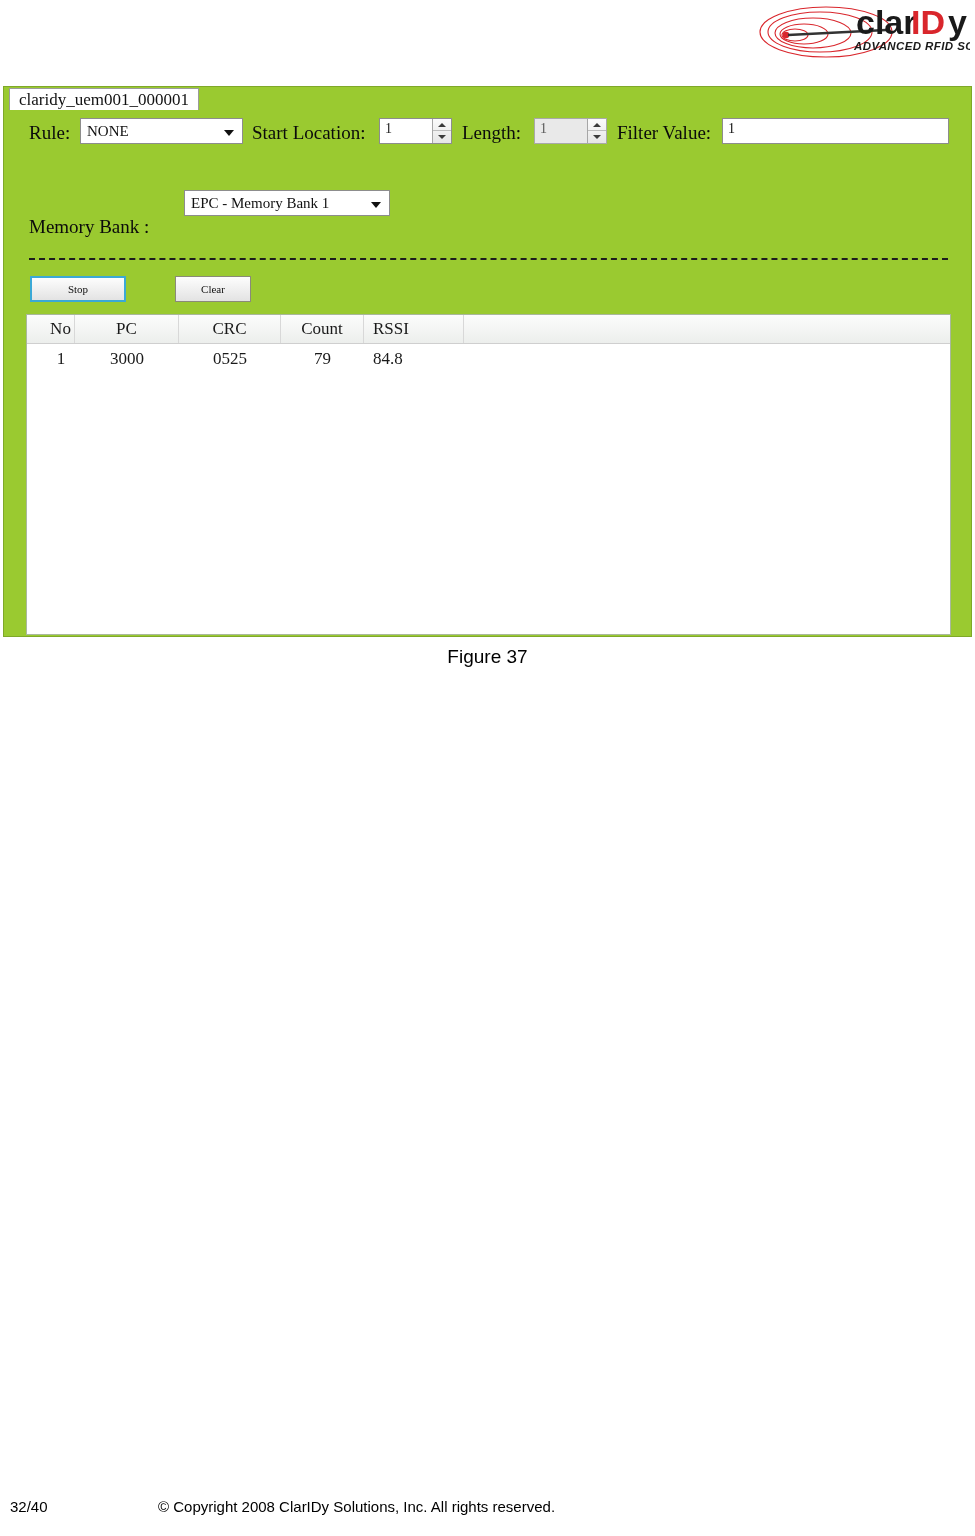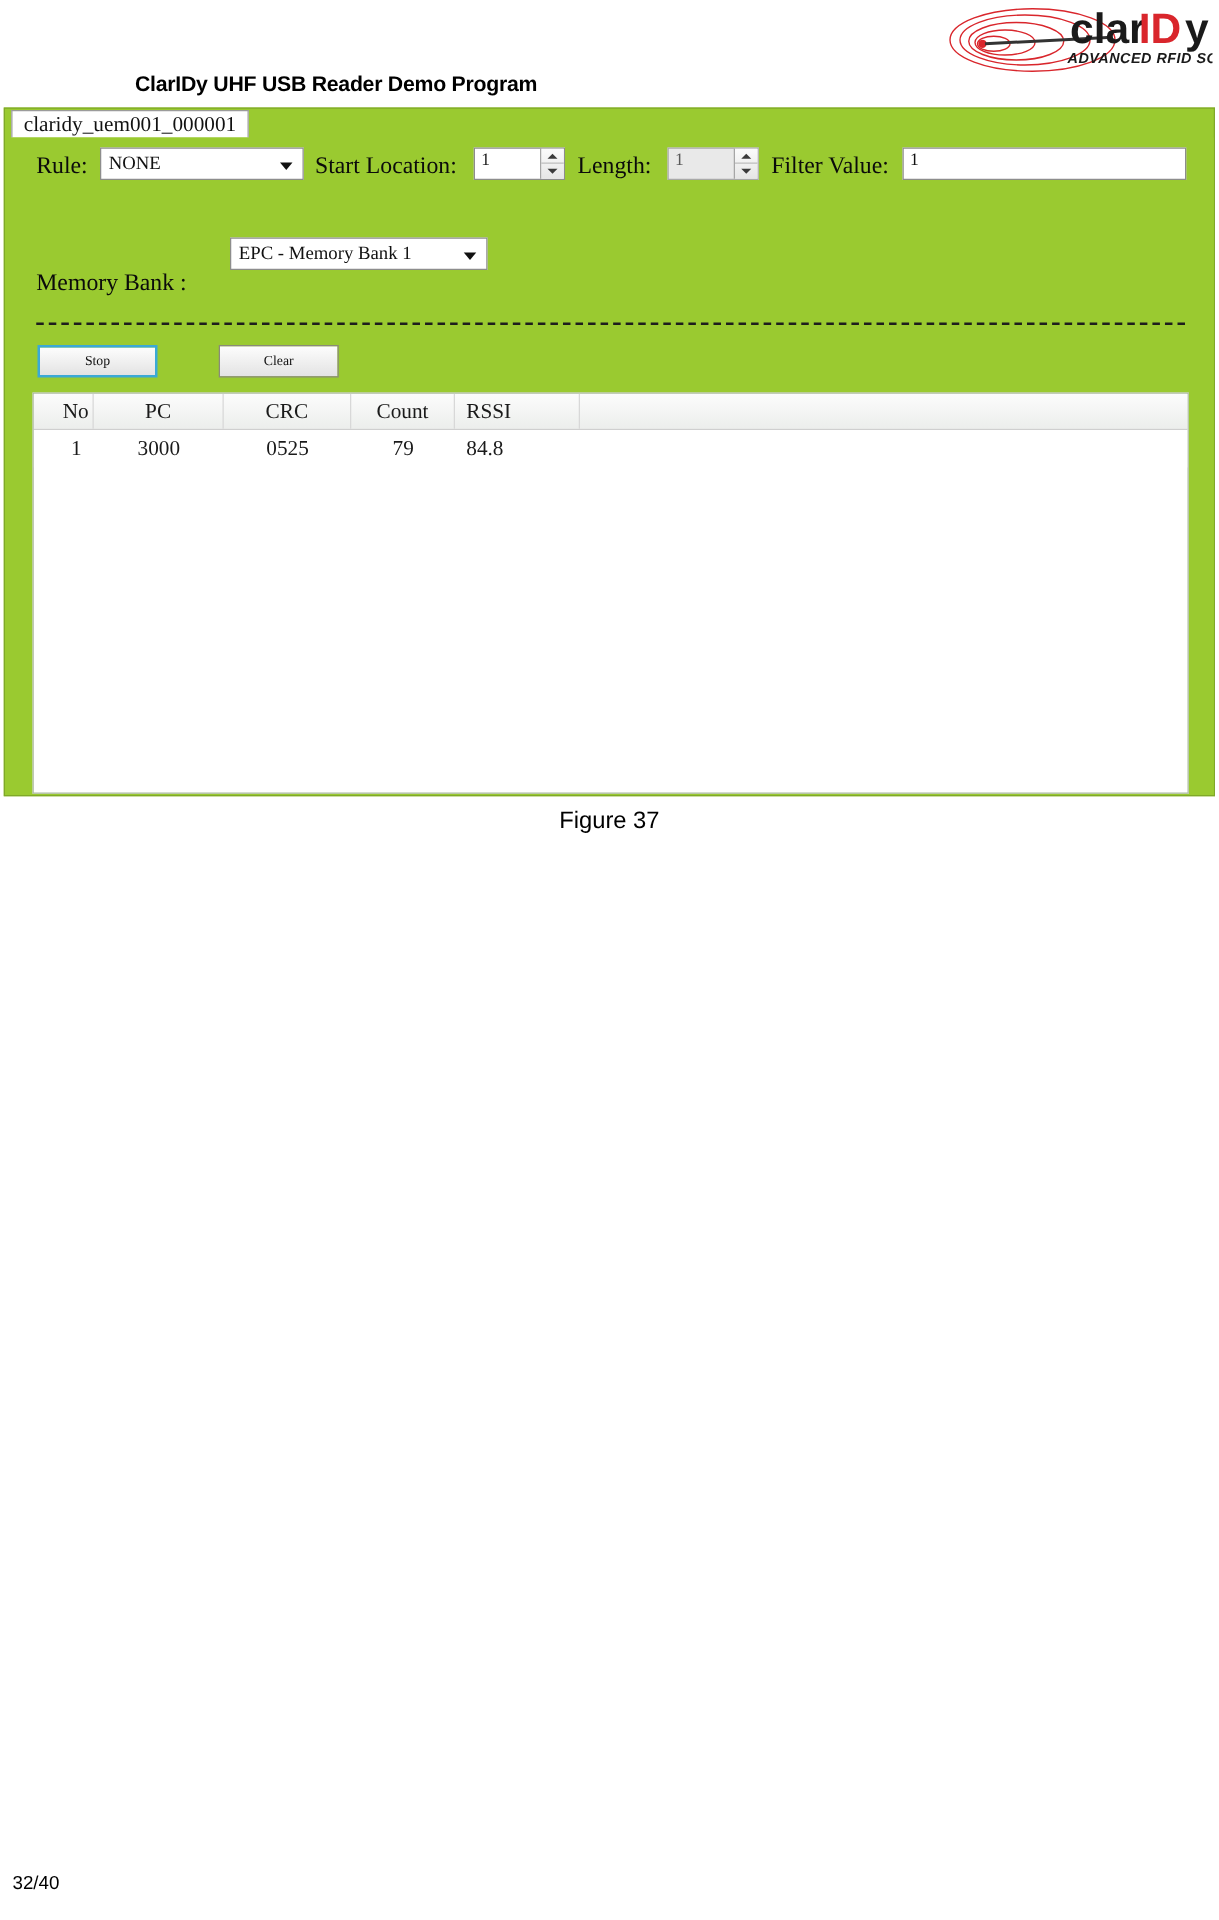--- a/index.html
+++ b/index.html
@@ -358,21 +358,20 @@
       </g>
       <circle cx="28" cy="35" r="3.3" fill="#D9262C"></circle>
       <path d="M30 35 L128 30" stroke="#333333" stroke-width="2.4" fill="none"></path>
       <text x="98" y="34" font-family="Liberation Sans, sans-serif" font-size="34" font-weight="bold" fill="#1a1a1a">clar</text>
       <text x="153" y="34" font-family="Liberation Sans, sans-serif" font-size="34" font-weight="bold" fill="#D9262C">ID</text>
       <text x="190" y="34" font-family="Liberation Sans, sans-serif" font-size="34" font-weight="bold" fill="#1a1a1a">y</text>
       <text x="96" y="50" font-family="Liberation Sans, sans-serif" font-size="11.5" font-weight="bold" font-style="italic" fill="#1a1a1a" letter-spacing="0.4">ADVANCED RFID SOLUTIONS</text>
     </svg>
   </div>
 
-  <div class="doc-title">ClarIDy UHF USB Reader Demo Program</div>
 </div>
 
 <div class="app-window">
 
   <div class="tab-strip">
     <div class="tab">claridy_uem001_000001</div>
   </div>
 
   <div class="panel-body">
 
@@ -418,21 +417,21 @@
       <div class="combo" style="left:180px; width:206px;">
         <span class="combo-text">EPC - Memory Bank 1</span>
         <span class="arrow"></span>
       </div>
     </div>
 
     <div class="divider"></div>
 
     <div class="row-buttons">
       <div class="btn focused" style="left:26px; width:96px;">Stop</div>
-      <div class="btn" style="left:171px; width:96px;">Clear</div>
+      <div class="btn" style="left:171px; width:76px;">Clear</div>
     </div>
 
     <div class="grid">
 
       <div class="grid-header">
         <div class="gh-cell col-no">No</div>
         <div class="gh-cell col-pc">PC</div>
         <div class="gh-cell col-crc">CRC</div>
         <div class="gh-cell col-count">Count</div>
         <div class="gh-cell col-rssi">RSSI</div>
@@ -450,13 +449,14 @@
 
     </div>
 
   </div>
 </div>
 
 <div class="figure-caption">Figure 37</div>
 
 <div class="page-footer">
   <span class="footer-page">32/40</span>
+  <span class="footer-copy">© Copyright 2008 ClarIDy Solutions, Inc. All rights reserved.</span>
 </div>
 
 </body></html>

